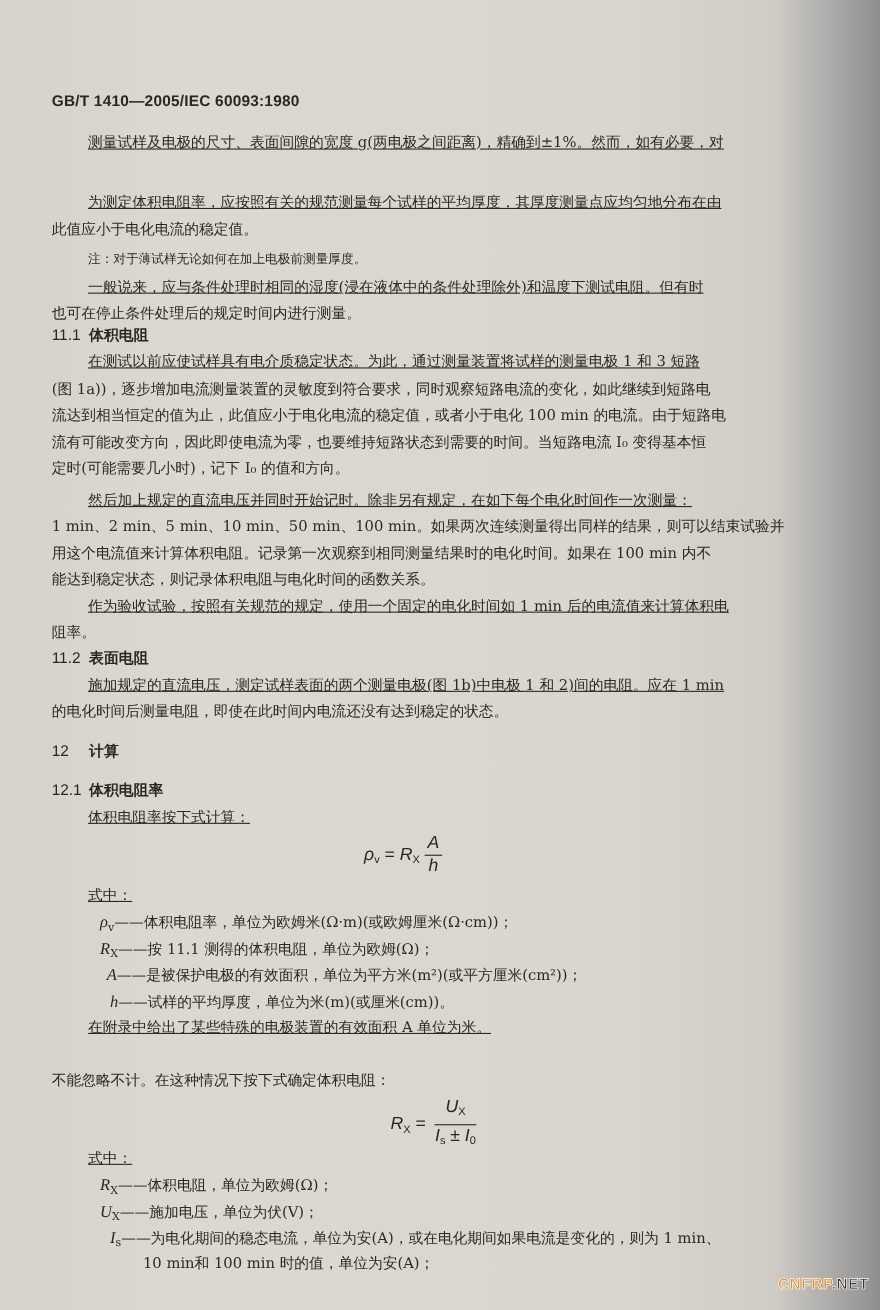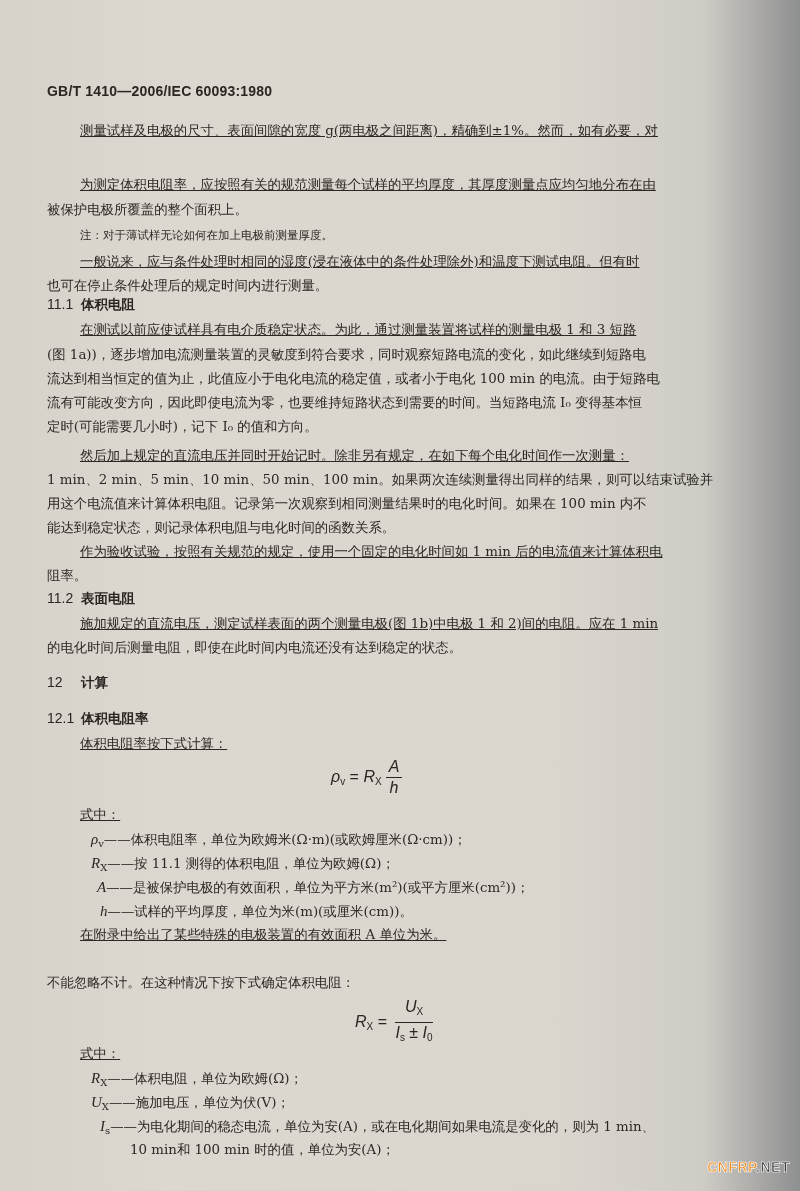--- a/index.html
+++ b/index.html
@@ -27,26 +27,26 @@
     .sym { font-family: "Liberation Serif", serif; font-style: italic; font-size: 15px; }
     .watermark { position: absolute; right: 10px; bottom: 16px; font-family: "Liberation Sans", sans-serif; font-weight: bold; font-size: 14px; letter-spacing: 0.5px; }
     .wm1 { color: #f08a1a; -webkit-text-stroke: 0.6px #fff; }
     .wm2 { color: #3a3a3a; -webkit-text-stroke: 0.6px #fff; }
   </style>
 </head>
 <body>
 
 <div class="page">
 
-  <div class="header">GB/T 1410—2006/IEC 60093:1980</div>
+  <div class="header">GB/T 1410—2005/IEC 60093:1980</div>
 
   <div class="line indent" style="top:121px">测量试样及电极的尺寸、表面间隙的宽度 g(两电极之间距离)，精确到±1%。然而，如有必要，对</div>
 
   <div class="line indent" style="top:175px">为测定体积电阻率，应按照有关的规范测量每个试样的平均厚度，其厚度测量点应均匀地分布在由</div>
-  <div class="line flush" style="top:200px">被保护电极所覆盖的整个面积上。</div>
+  <div class="line flush" style="top:200px">此值应小于电化电流的稳定值。</div>
 
   <div class="note" style="top:228px">注：对于薄试样无论如何在加上电极前测量厚度。</div>
 
   <div class="line flush" style="top:276px">也可在停止条件处理后的规定时间内进行测量。</div>
   <div class="line indent" style="top:252px">一般说来，应与条件处理时相同的湿度(浸在液体中的条件处理除外)和温度下测试电阻。但有时</div>
 
   <div class="h2" style="top:296px">
     <span class="num">11.1</span><span class="t">体积电阻</span>
   </div>
 

